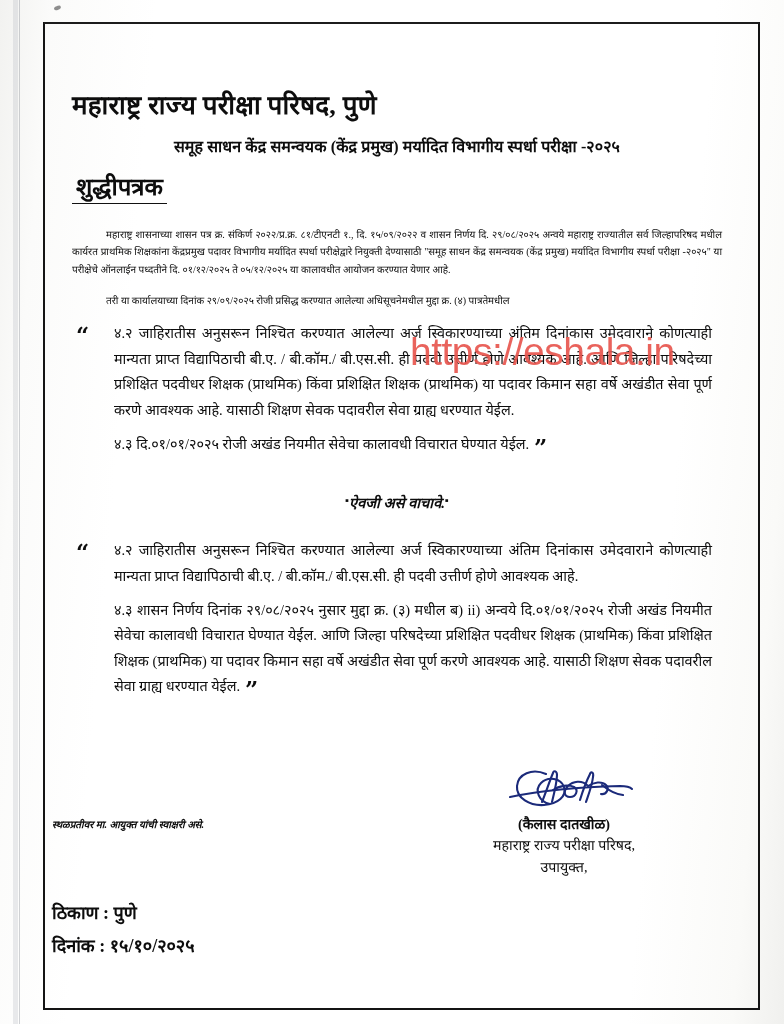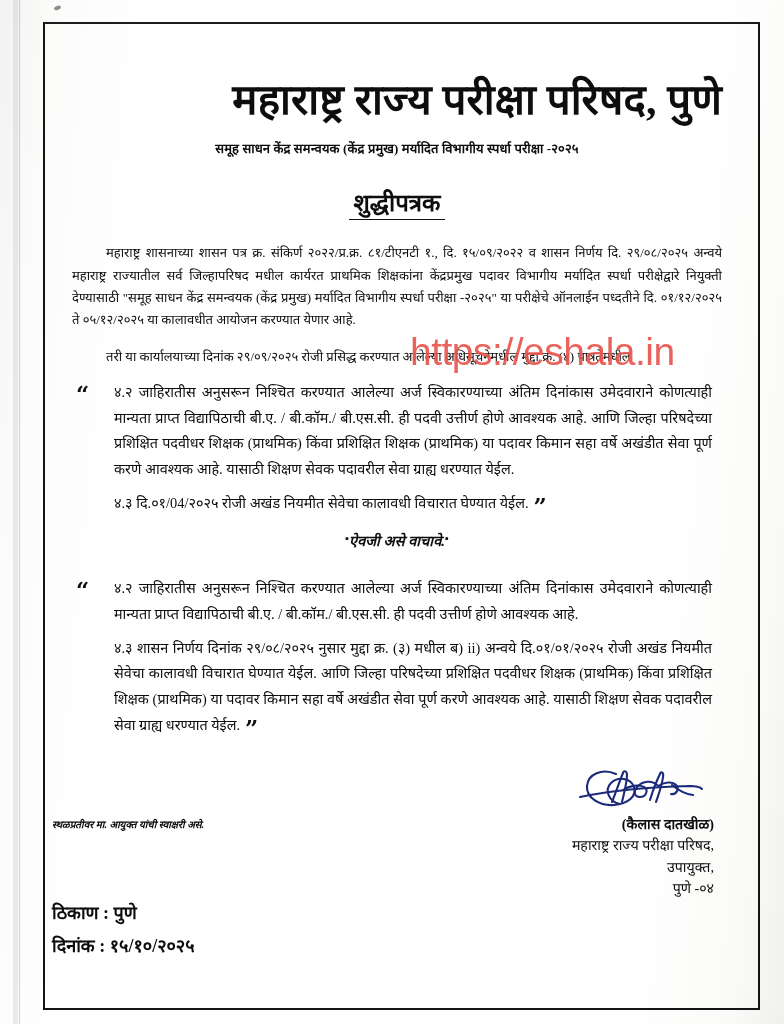--- a/index.html
+++ b/index.html
@@ -66,50 +66,50 @@
   #doc {
     position: absolute;
     left: 72px;
     top: 52px;
     width: 650px;
     height: 930px;
     color: #0d0d0d;
   }
 
   .title {
-    text-align: right;
-    font-size: 42px;
+    text-align: left;
+    font-size: 26px;
     font-weight: 700;
     letter-spacing: .2px;
     line-height: 1.25;
-    margin-top: 22px;
+    margin-top: 38px;
     font-family: "Liberation Serif", "DejaVu Serif", serif;
   }
   .subtitle {
     text-align: center;
-    font-size: 13px;
+    font-size: 16px;
     font-weight: 700;
     margin-top: 12px;
     letter-spacing: .1px;
   }
   .corrigendum-wrap {
-    text-align: center;
-    margin-top: 32px;
+    text-align: left;
+    margin-top: 16px;
   }
   .corrigendum {
     display: inline-block;
     font-size: 24px;
     font-weight: 700;
     border-bottom: 1.5px solid #111;
     padding: 0 4px 2px 4px;
     line-height: 1.2;
   }
 
   p.para {
-    font-size: 13px;
+    font-size: 10px;
     line-height: 1.72;
     text-align: justify;
     text-justify: inter-word;
     margin: 0;
   }
   #para-intro { margin-top: 22px; text-indent: 34px; }
   #para-ref   { margin-top: 14px; text-indent: 34px; }
 
   .quote-block {
     position: relative;
@@ -136,41 +136,41 @@
     left: 4px;
     top: 14px;
   }
   .qmark-close {
     margin-left: 5px;
     top: 6px;
   }
 
   .ievji-wrap {
     text-align: center;
-    margin-top: 14px;
+    margin-top: 35px;
     margin-bottom: 26px;
   }
   .ievji {
     font-size: 14.6px;
     font-weight: 700;
     font-style: italic;
   }
   .ievji .tick {
     font-size: 11px;
     vertical-align: 4px;
     font-style: normal;
   }
 
   
   #signature-area {
     position: absolute;
     right: 8px;
     top: 712px;
     width: 300px;
-    text-align: right;
+    text-align: center;
   }
   #signature-mark {
     height: 52px;
     margin-bottom: -2px;
   }
   .sig-line {
     font-size: 14.2px;
     line-height: 1.5;
   }
   .sig-name { font-weight: 700; }
@@ -229,21 +229,21 @@
   </div>
 
   <p class="para" id="para-intro">महाराष्ट्र शासनाच्या शासन पत्र क्र. संकिर्ण २०२२/प्र.क्र. ८१/टीएनटी १., दि. १५/०९/२०२२ व शासन निर्णय दि. २९/०८/२०२५ अन्वये महाराष्ट्र राज्यातील सर्व जिल्हापरिषद मधील कार्यरत प्राथमिक शिक्षकांना केंद्रप्रमुख पदावर विभागीय मर्यादित स्पर्धा परीक्षेद्वारे नियुक्ती देण्यासाठी "समूह साधन केंद्र समन्वयक (केंद्र प्रमुख) मर्यादित विभागीय स्पर्धा परीक्षा -२०२५" या परीक्षेचे ऑनलाईन पध्दतीने दि. ०१/१२/२०२५ ते ०५/१२/२०२५ या कालावधीत आयोजन करण्यात येणार आहे.</p>
 
   <p class="para" id="para-ref">तरी या कार्यालयाच्या दिनांक २९/०९/२०२५ रोजी प्रसिद्ध करण्यात आलेल्या अधिसूचनेमधील मुद्दा क्र. (४) पात्रतेमधील</p>
 
   <div class="quote-block">
     <span class="qmark qmark-open">“</span>
     <p>४.२ जाहिरातीस अनुसरून निश्चित करण्यात आलेल्या अर्ज स्विकारण्याच्या अंतिम दिनांकास उमेदवाराने कोणत्याही मान्यता प्राप्त विद्यापिठाची बी.ए. / बी.कॉम./ बी.एस.सी. ही पदवी उत्तीर्ण होणे आवश्यक आहे. आणि जिल्हा परिषदेच्या प्रशिक्षित पदवीधर शिक्षक (प्राथमिक) किंवा प्रशिक्षित शिक्षक (प्राथमिक) या पदावर किमान सहा वर्षे अखंडीत सेवा पूर्ण करणे आवश्यक आहे. यासाठी शिक्षण सेवक पदावरील सेवा ग्राह्य धरण्यात येईल.</p>
     <p>
-      <span>४.३ दि.०१/04/२०२५ रोजी अखंड नियमीत सेवेचा कालावधी विचारात घेण्यात येईल.</span><span class="qmark qmark-close">”</span>
+      <span>४.३ दि.०१/०१/२०२५ रोजी अखंड नियमीत सेवेचा कालावधी विचारात घेण्यात येईल.</span><span class="qmark qmark-close">”</span>
     </p>
   </div>
 
   <div class="ievji-wrap">
     <span class="ievji"><span class="tick">▪</span><span>ऐवजी असे वाचावे.</span><span class="tick">▪</span></span>
   </div>
 
   <div class="quote-block">
     <span class="qmark qmark-open">“</span>
     <p>४.२ जाहिरातीस अनुसरून निश्चित करण्यात आलेल्या अर्ज स्विकारण्याच्या अंतिम दिनांकास उमेदवाराने कोणत्याही मान्यता प्राप्त विद्यापिठाची बी.ए. / बी.कॉम./ बी.एस.सी. ही पदवी उत्तीर्ण होणे आवश्यक आहे.</p>
@@ -264,21 +264,20 @@
           <path d="M96 36 C99 26, 103 16, 106 10 C107 7, 110 8, 109 13 C108 22, 104 32, 102 38"></path>
           <path d="M104 22 C110 18, 118 17, 122 21 C126 25, 122 31, 117 30"></path>
           <path d="M118 21 C124 26, 131 30, 139 31"></path>
           <path d="M26 33 C50 28, 92 23, 136 22 C142 22, 146 23, 148 25"></path>
         </g>
       </svg>
     </div>
     <div class="sig-line sig-name">(कैलास दातखीळ)</div>
     <div class="sig-line">महाराष्ट्र राज्य परीक्षा परिषद,</div>
     <div class="sig-line">उपायुक्त,</div>
-    <div class="sig-line">पुणे -०४</div>
   </div>
 
   <div id="footer-block">
     <div>ठिकाण : पुणे</div>
     <div>दिनांक : १५/१०/२०२५</div>
   </div>
 
 </div>
 
 <div id="watermark" style="color: rgb(232, 86, 79);">https://eshala.in</div>

